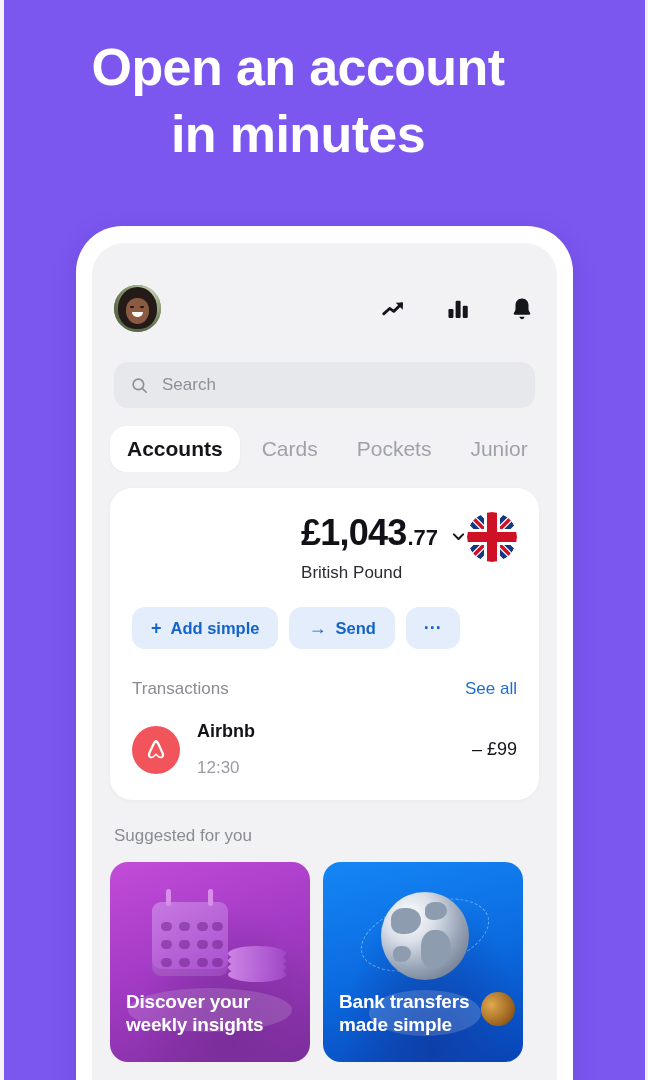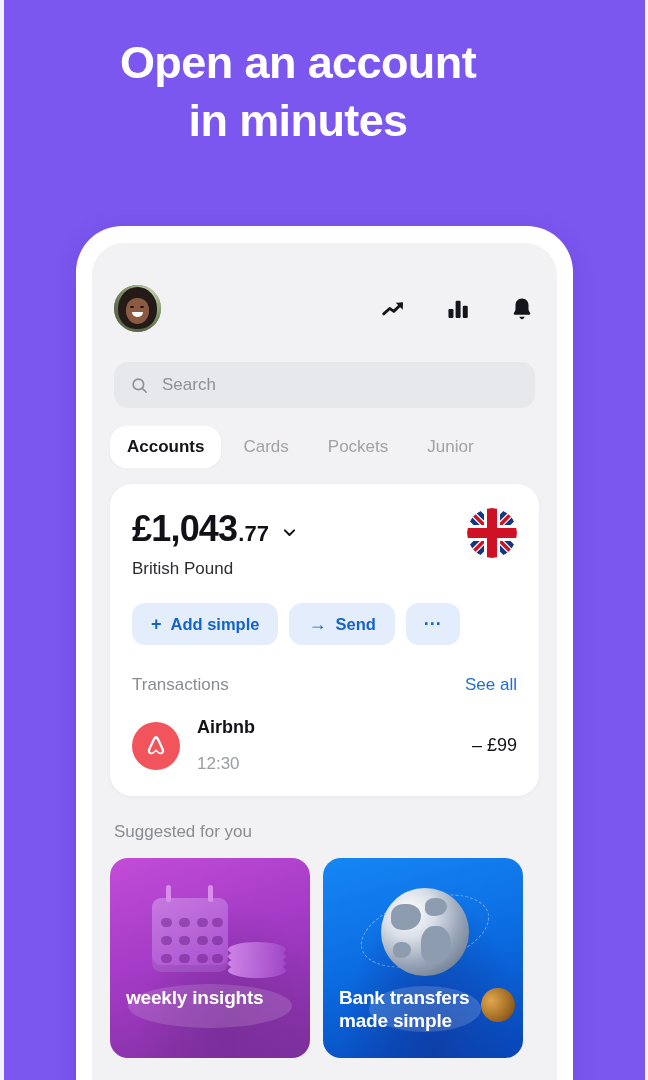--- a/index.html
+++ b/index.html
@@ -30,21 +30,21 @@
     z-index: 40;
   }
 
   
   .headline {
     position: absolute;
     left: 0; top: 34px;
     width: 596px;
     text-align: center;
     color: #FFFFFF;
-    font-size: 45px;
+    font-size: 52px;
     font-weight: 700;
     line-height: 1.28;
     letter-spacing: -0.6px;
   }
   .headline .hl-line { display: block; }
 
   
   .phone {
     position: absolute;
     left: 76px; top: 226px;
@@ -137,21 +137,21 @@
   .tabs {
     margin-top: 18px;
     padding-left: 18px;
     display: flex;
     align-items: center;
     gap: 5px;
     white-space: nowrap;
     overflow: hidden;
   }
   .tab {
-    font-size: 17px;
+    font-size: 21px;
     color: #A0A2AA;
     padding: 11px 17px;
     border-radius: 16px;
     flex: none;
   }
   .tab.active {
     background: #FFFFFF;
     color: #141419;
     font-weight: 600;
     box-shadow: 0 1px 3px rgba(0,0,0,0.05);
@@ -161,21 +161,21 @@
   .account-card {
     margin: 16px 18px 0 18px;
     background: #FFFFFF;
     border-radius: 22px;
     padding: 24px 22px 22px 22px;
     box-shadow: 0 1px 4px rgba(0,0,0,0.04);
   }
   .bal-row {
     display: flex;
     align-items: flex-start;
-    justify-content: space-between;
+    justify-content: flex-end;
   }
   .balance {
     display: flex;
     align-items: baseline;
     gap: 8px;
   }
   .bal-main {
     font-size: 36px;
     font-weight: 700;
     color: #111117;
@@ -511,20 +511,21 @@
             <div class="cal-dot" style="left:45px; top:56px"></div>
             <div class="cal-dot" style="left:60px; top:56px"></div>
           </div>
           <div class="coins">
             <div class="coin-disc" style="top:0"></div>
             <div class="coin-disc" style="top:7px"></div>
             <div class="coin-disc" style="top:14px"></div>
             <div class="coin-disc" style="top:21px"></div>
           </div>
           <div class="sugg-label">
+            <span>Discover your</span>
             <span>weekly insights</span>
           </div>
         </div>
 
         <div class="sugg-card blue">
           <div class="globe-ring"></div>
           <div class="blue-pedestal"></div>
           <div class="globe">
             <div class="globe-land" style="left:10px; top:16px; width:30px; height:26px;"></div>
             <div class="globe-land" style="left:44px; top:10px; width:22px; height:18px;"></div>

